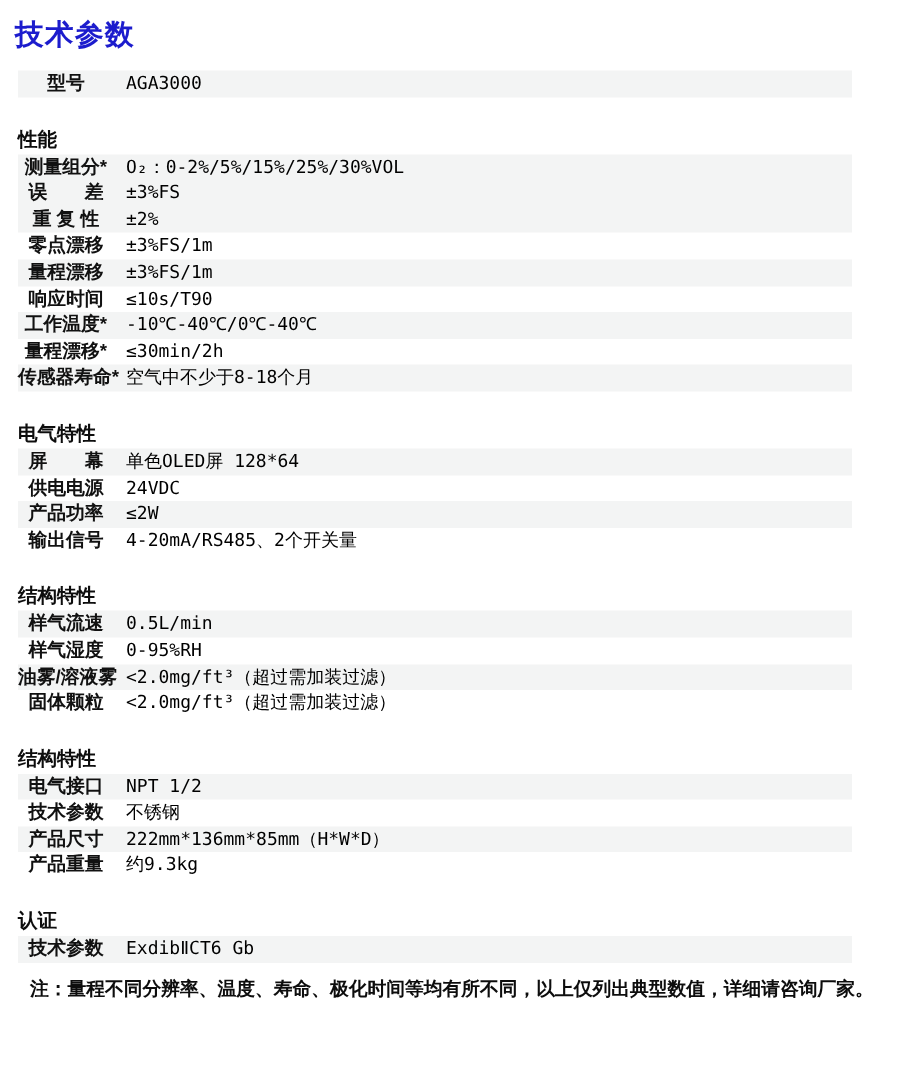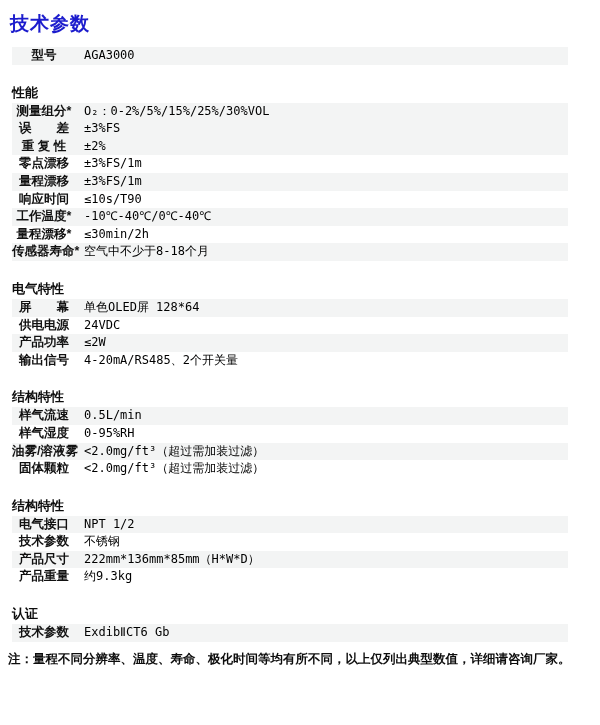--- a/index.html
+++ b/index.html
@@ -28,21 +28,21 @@
     padding-left:8px;white-space:pre;
     font-family:"DejaVu Sans Mono","Liberation Mono",monospace;
     font-size:12px;color:#000000;
   }
   .section-heading{
     margin:20px 0 2px;width:64px;text-align:left;
     font-weight:bold;font-size:13px;line-height:16px;color:#0d0d0d;
     white-space:nowrap;
   }
   .footnote{
-    margin:10px 0 0 8px;font-size:12.5px;font-weight:bold;
+    margin:10px 0 0 20px;font-size:12.5px;font-weight:bold;
     color:#0d0d0d;line-height:15px;white-space:nowrap;
   }
 </style>
 </head>
 <body>
 
 <div class="page-title">技术参数</div>
 
 <div class="spec-table">
     <div class="spec-row shaded">

